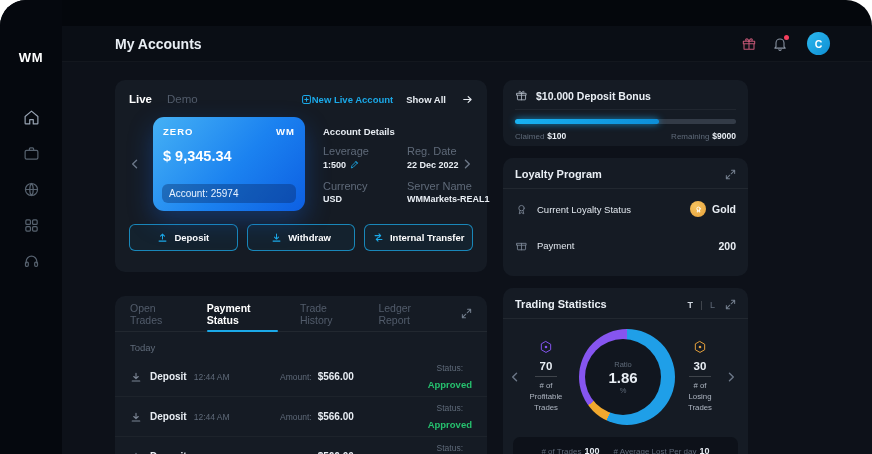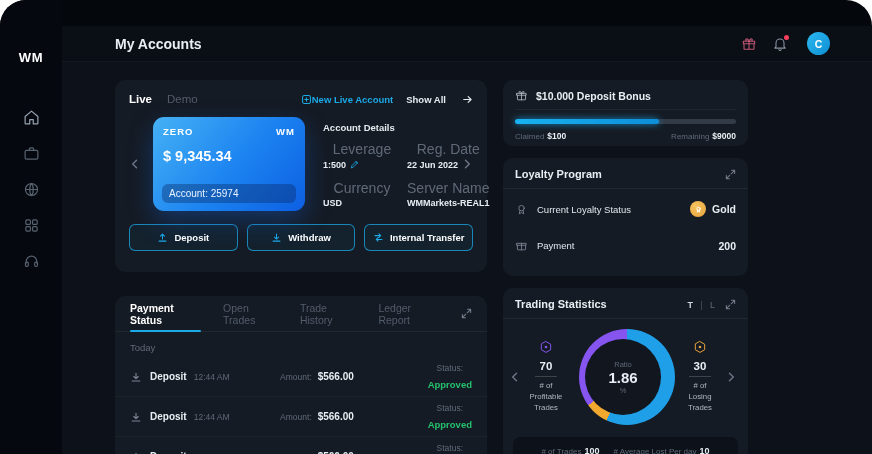--- a/index.html
+++ b/index.html
@@ -54,21 +54,21 @@
                margin: 0 12px; padding: 9px 10px; cursor: pointer;
                background: linear-gradient(130deg,#45b1f5 0%, var(--card_blue,#1b82f0) 55%, #0d5fe2 100%);
                box-shadow: 0 10px 24px rgba(20,100,220,.35); }
   .card-top { display: flex; justify-content: space-between; font-size: 9.5px; font-weight: 800; color: #fff; letter-spacing: 1px; }
   .card-balance { margin-top: 11px; font-size: 14.5px; font-weight: 700; color: #fff; }
   .card-account { position: absolute; left: 9px; right: 9px; bottom: 8px; background: rgba(7,40,96,.38);
                   border-radius: 6px; font-size: 10px; color: #e8f2ff; padding: 4px 7px; }
   .details { flex: 1; min-width: 0; padding: 2px 2px 0 6px; }
   .details-title { font-size: 9.5px; font-weight: 700; color: #e6ebf1; margin-bottom: 8px; }
   .details-grid { display: grid; grid-template-columns: 78px 1fr; row-gap: 10px; column-gap: 6px; }
-  .dlabel { font-size: 14px; color: #5f6a79; margin-bottom: 2.5px; text-align: center; }
+  .dlabel { font-size: 11px; color: #5f6a79; margin-bottom: 2.5px; }
   .dvalue { font-size: 9px; font-weight: 700; color: #e9eef4; display: flex; align-items: center; gap: 4px; white-space: nowrap; }
   .pencil { color: var(--accent,#1ba9e8); display: flex; cursor: pointer; }
   .pencil svg { width: 9px; height: 9px; }
 
   .btn-row { display: flex; gap: 9px; margin-top: 13px; }
   .btn { flex: 1; height: 27px; border: 1px solid rgba(27,169,232,.75); background: rgba(27,169,232,.05);
          border-radius: 6px; color: #fff; font-size: 9.5px; font-weight: 600; font-family: inherit;
          display: flex; align-items: center; justify-content: center; gap: 6px; cursor: pointer; }
   .btn svg { width: 11px; height: 11px; color: var(--accent,#1ba9e8); }
 
@@ -258,21 +258,21 @@
                   <span>1:500</span>
                 <span class="pencil">
                     <svg viewBox="0 0 14 14" stroke-width="1.3">
                       <path d="M8.7 2.6l2.7 2.7M2.2 11.8l.8-3 6.6-6.6 2.2 2.2-6.6 6.6z"></path>
                     </svg>
                   </span>
               </div>
             </div>
             <div>
               <div class="dlabel">Reg. Date</div>
-              <div class="dvalue">22 Jun 2022</div>
+              <div class="dvalue">22 Dec 2022</div>
             </div>
             <div>
               <div class="dlabel">Currency</div>
               <div class="dvalue">USD</div>
             </div>
             <div>
               <div class="dlabel">Server Name</div>
               <div class="dvalue">WMMarkets-REAL1</div>
             </div>
           </div>
@@ -301,22 +301,22 @@
           <svg viewBox="0 0 14 14" stroke-width="1.3">
               <path d="M2.6 4.6h7.2M7.6 2.4l2.2 2.2-2.2 2.2M11.4 9.4H4.2M6.4 7.2L4.2 9.4l2.2 2.2"></path>
             </svg>
           <span>Internal Transfer</span>
         </button>
       </div>
     </section>
 
     <section class="panel payments">
       <div class="ptabs">
+        <span class="ptab">Open Trades</span>
         <span class="ptab active">Payment Status</span>
-        <span class="ptab">Open Trades</span>
         <span class="ptab">Trade History</span>
         <span class="ptab">Ledger Report</span>
         <span class="expand">
             <svg viewBox="0 0 14 14" stroke-width="1.3">
               <path d="M8.3 1.7h4v4M12.3 1.7L7.9 6.1M5.7 12.3h-4v-4M1.7 12.3l4.4-4.4"></path>
             </svg>
           </span>
       </div>
       <div class="group-label">Today</div>
 

